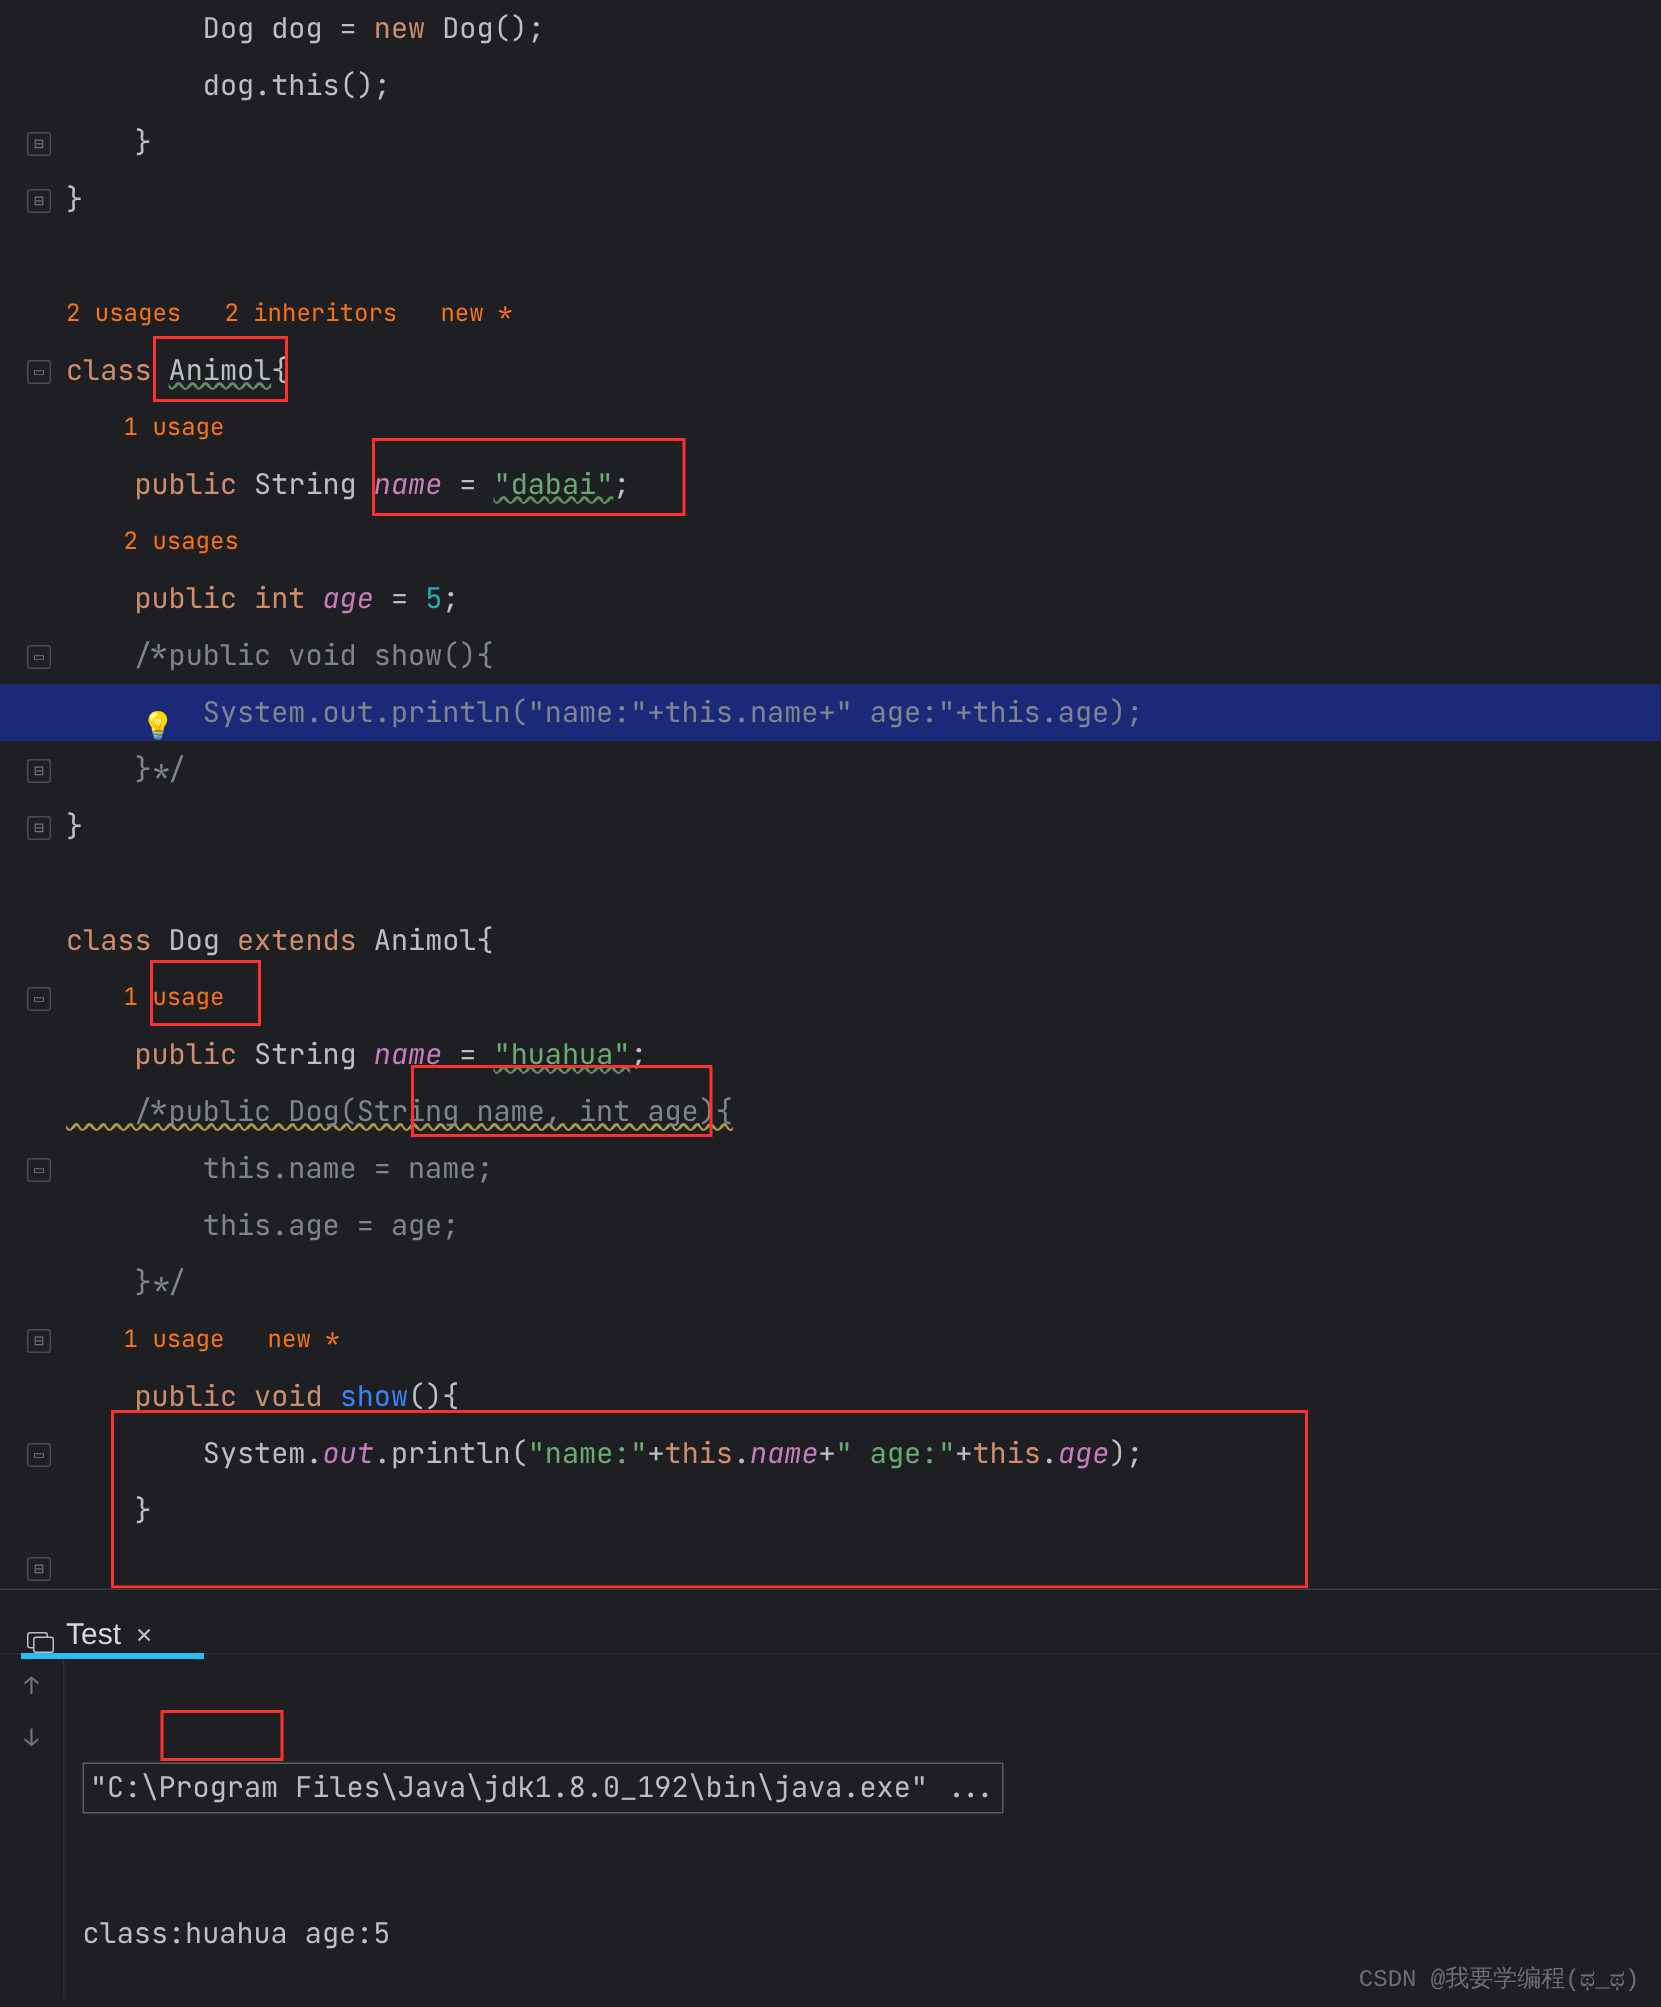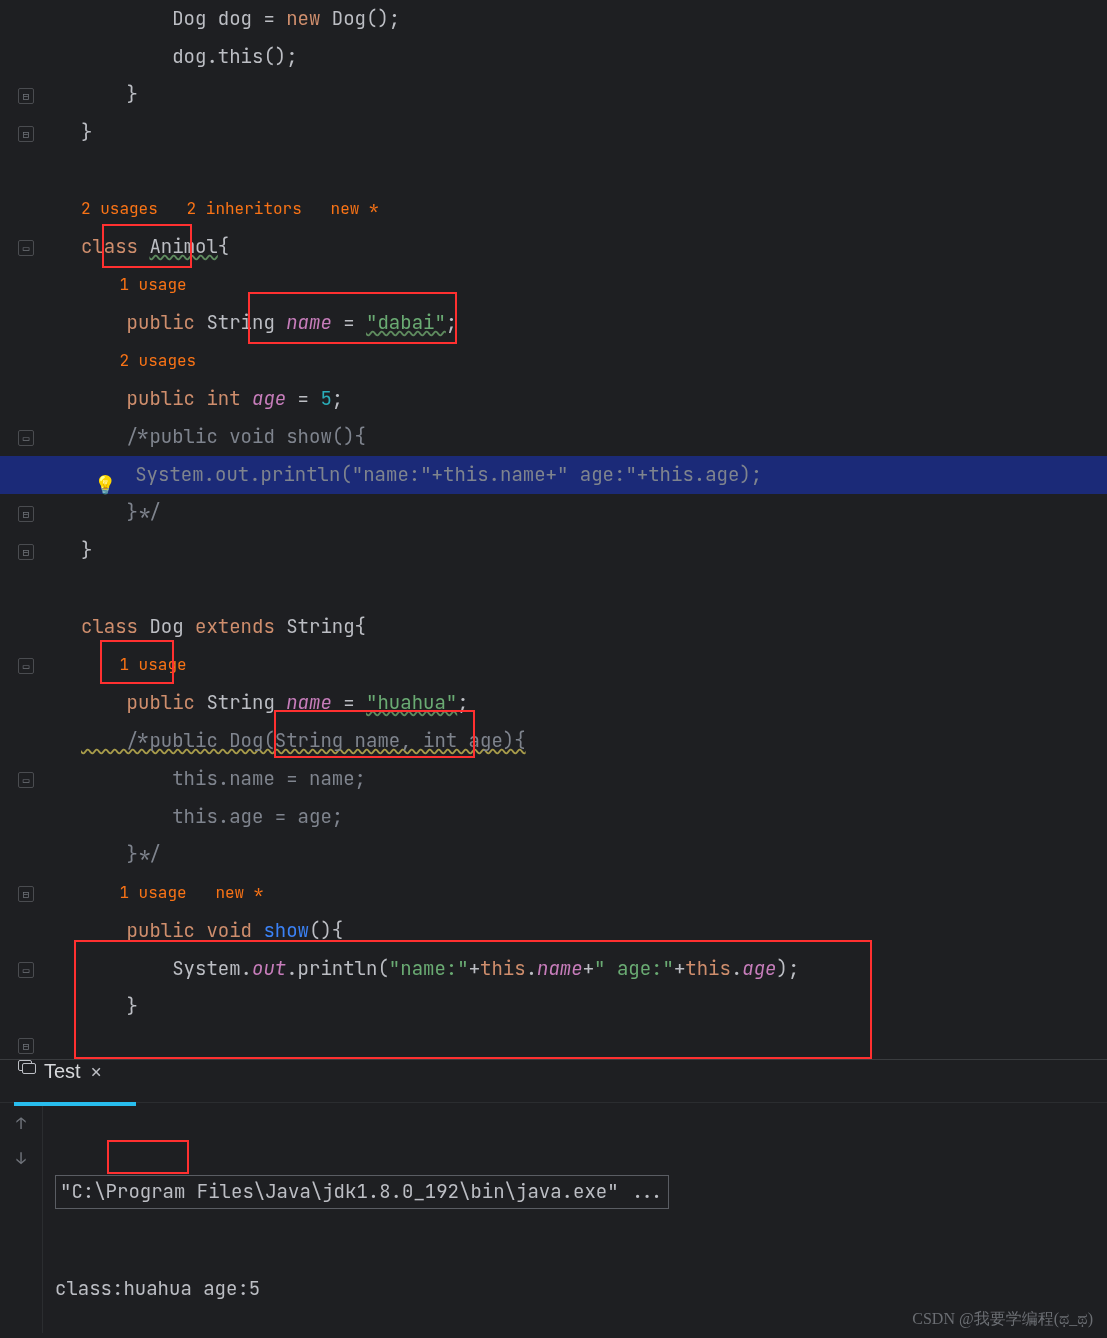--- a/index.html
+++ b/index.html
@@ -51,21 +51,20 @@
     flex: 1;
     padding-left: 6px;
     position: relative;
     line-height: 38px;
   }
   .line {
     white-space: pre;
     height: 38px;
     display: flex;
     align-items: center;
-    margin-left: 37px;
   }
   .line.highlight {
     background: #1b2a78;
     margin-left: -44px;
     padding-left: 44px;
     width: calc(100% + 44px);
   }
   .kw { color: #cf8e6d; }
   .str { color: #6aab73; }
   .num { color: #2aacb8; }
@@ -96,21 +95,21 @@
     position: absolute;
     left: 0;
     right: 0;
     bottom: 0;
     height: 278px;
     border-top: 1px solid #3a3c3f;
     background: #1e1f22;
   }
   .tab-bar {
     display: flex;
-    align-items: flex-start;
+    align-items: flex-end;
     height: 42px;
     padding-left: 18px;
     gap: 8px;
   }
   .tab-active-indicator {
     position: absolute;
     left: 14px;
     top: 42px;
     width: 122px;
     height: 4px;
@@ -182,21 +181,21 @@
     border: 1px solid #5a5d63;
     padding: 0 4px;
     display: inline-block;
   }
   .watermark {
     position: absolute;
     right: 14px;
     bottom: 8px;
     color: #6b6e73;
     font-size: 16px;
-    font-family: Liberation Serif, serif;
+    font-family: Liberation Mono, monospace;
     margin-left: 40px;
   }
   .arrow-icon {
     font-size: 16px;
     color: #6f737a;
   }
 </style>
 </head>
 <body>
 
@@ -226,21 +225,21 @@
     <div class="line"><span class="kw">class </span><span class="default wavy-green">Animol</span><span class="default">{</span></div>
     <div class="line hint"><span>    1 usage</span></div>
     <div class="line"><span class="kw">    public </span><span class="default">String </span><span class="field">name</span><span class="default"> = </span><span class="str wavy-green">"dabai"</span><span class="default">;</span></div>
     <div class="line hint"><span>    2 usages</span></div>
     <div class="line"><span class="kw">    public </span><span class="kw">int </span><span class="field">age</span><span class="default"> = </span><span class="num">5</span><span class="default">;</span></div>
     <div class="line"><span class="comment">    /*public void show(){</span></div>
     <div class="line highlight"><span class="comment">        System.out.println("name:"+this.name+" age:"+this.age);</span></div>
     <div class="line"><span class="comment">    }*/</span></div>
     <div class="line"><span class="default">}</span></div>
     <div class="line"><span></span></div>
-    <div class="line"><span class="kw">class </span><span class="default">Dog </span><span class="kw">extends </span><span class="default">String{</span></div>
+    <div class="line"><span class="kw">class </span><span class="default">Dog </span><span class="kw">extends </span><span class="default">Animol{</span></div>
     <div class="line hint"><span>    1 usage</span></div>
     <div class="line"><span class="kw">    public </span><span class="default">String </span><span class="field">name</span><span class="default"> = </span><span class="str wavy-green">"huahua"</span><span class="default">;</span></div>
     <div class="line"><span class="comment wavy-yellow">    /*public Dog(String name, int age){</span></div>
     <div class="line"><span class="comment">        this.name = name;</span></div>
     <div class="line"><span class="comment">        this.age = age;</span></div>
     <div class="line"><span class="comment">    }*/</span></div>
     <div class="line hint"><span>    1 usage   new *</span></div>
     <div class="line"><span class="kw">    public </span><span class="kw">void </span><span class="method">show</span><span class="default">(){</span></div>
     <div class="line"><span class="default">        System.</span><span class="static-field">out</span><span class="default">.println(</span><span class="str">"name:"</span><span class="default">+</span><span class="kw">this</span><span class="default">.</span><span class="field">name</span><span class="default">+</span><span class="str">" age:"</span><span class="default">+</span><span class="kw">this</span><span class="default">.</span><span class="field">age</span><span class="default">);</span></div>
     <div class="line"><span class="default">    }</span></div>

